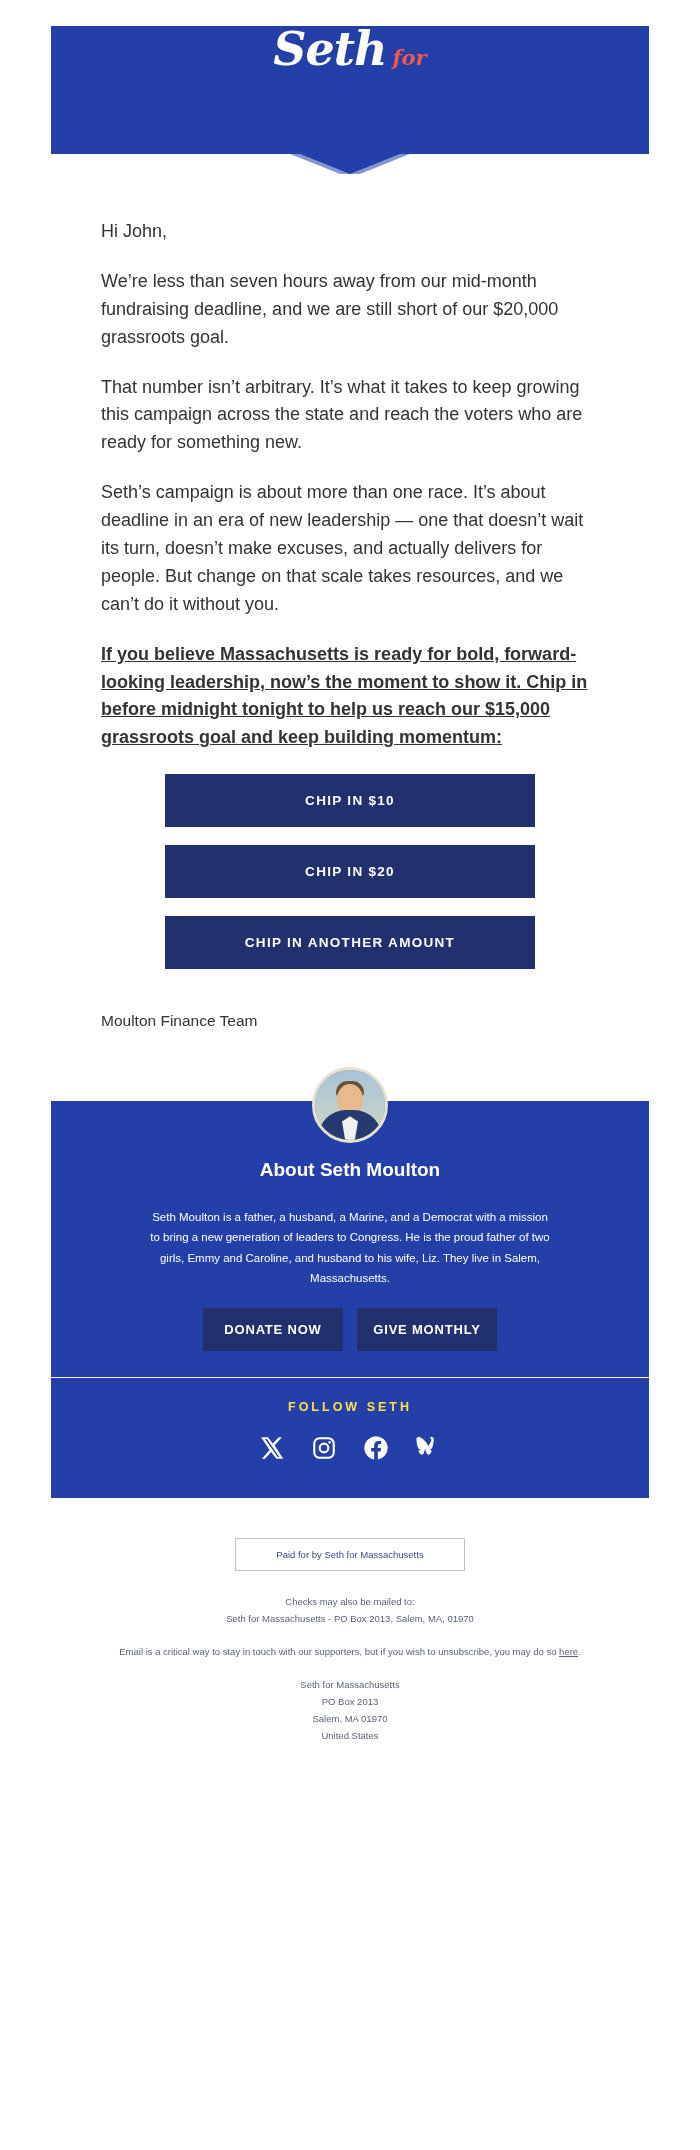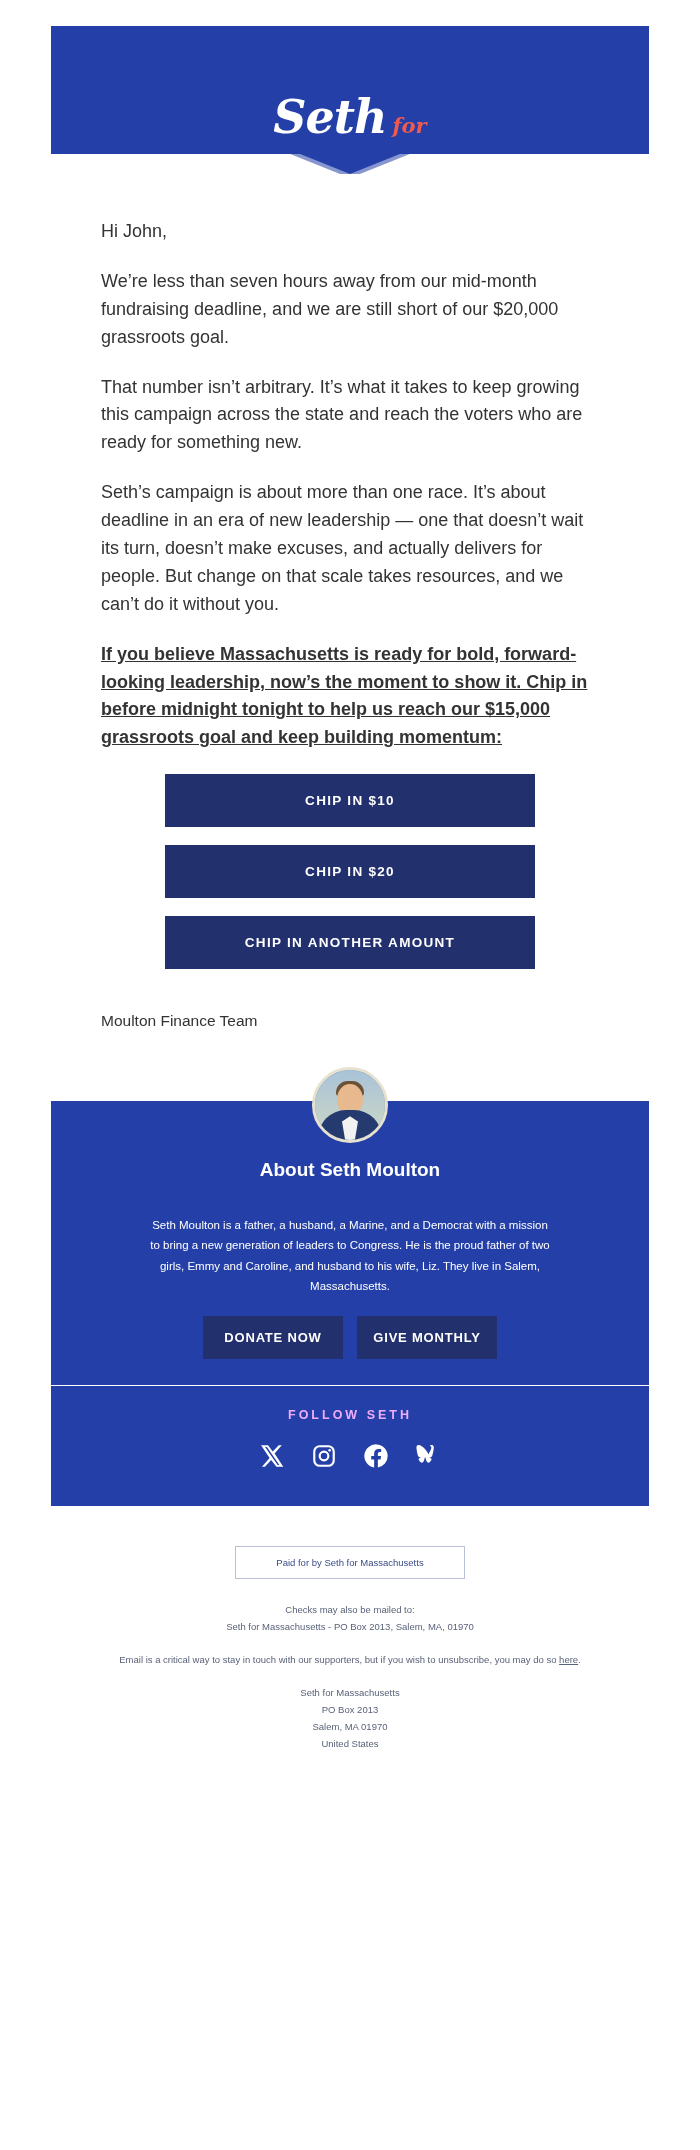--- a/index.html
+++ b/index.html
@@ -27,21 +27,21 @@
   .header-band {
     width: 598px;
     margin: 0 auto;
     position: relative;
   }
   .header-blue {
     background: #2440a8;
     height: 128px;
     position: relative;
     display: flex;
-    align-items: flex-end;
+    align-items: flex-start;
     justify-content: center;
   }
   .logo {
     text-align: center;
     line-height: 1;
     padding-bottom: 14px;
   }
   .logo-line1 {
     font-family: "DejaVu Serif", serif;
     font-weight: bold;
@@ -179,21 +179,21 @@
   }
   .avatar .sky { position:absolute; inset:0; background: linear-gradient(#a8c2d8, #cfd9c4); }
   .avatar .head { position:absolute; width:26px; height:30px; background:#e8b98f; border-radius:50% 50% 45% 45%; left:50%; transform:translateX(-50%); top:14px; }
   .avatar .hair { position:absolute; width:28px; height:15px; background:#6b5136; border-radius:14px 14px 4px 4px; left:50%; transform:translateX(-50%); top:11px; }
   .avatar .body { position:absolute; width:64px; height:30px; background:#253a6e; border-radius:28px 28px 0 0; left:50%; transform:translateX(-50%); bottom:0; }
   .avatar .shirt { position:absolute; width:16px; height:24px; background:#f2f2f2; left:50%; transform:translateX(-50%); bottom:0; clip-path: polygon(50% 0, 100% 22%, 80% 100%, 20% 100%, 0 22%); }
 
   .about h2 {
     color: #ffffff;
     font-size: 19px;
-    margin: 6px 0 34px 0;
+    margin: 6px 0 26px 0;
     font-weight: bold;
   }
   .about p {
     color: #ffffff;
     font-size: 11.5px;
     line-height: 1.75;
     margin: 0 auto 20px auto;
     width: 400px;
   }
   .about-btns {
@@ -217,21 +217,21 @@
   
   .follow {
     width: 598px;
     margin: 0 auto;
     background: #2440a8;
     border-top: 1px solid #ffffff;
     text-align: center;
     padding: 22px 0 34px 0;
   }
   .follow-title {
-    color: #f0abfc;
+    color: #fde047;
     font-size: 12.5px;
     font-weight: bold;
     letter-spacing: 3px;
     margin-bottom: 18px;
   }
   .social-row {
     display: flex;
     justify-content: center;
     gap: 20px;
     align-items: center;

